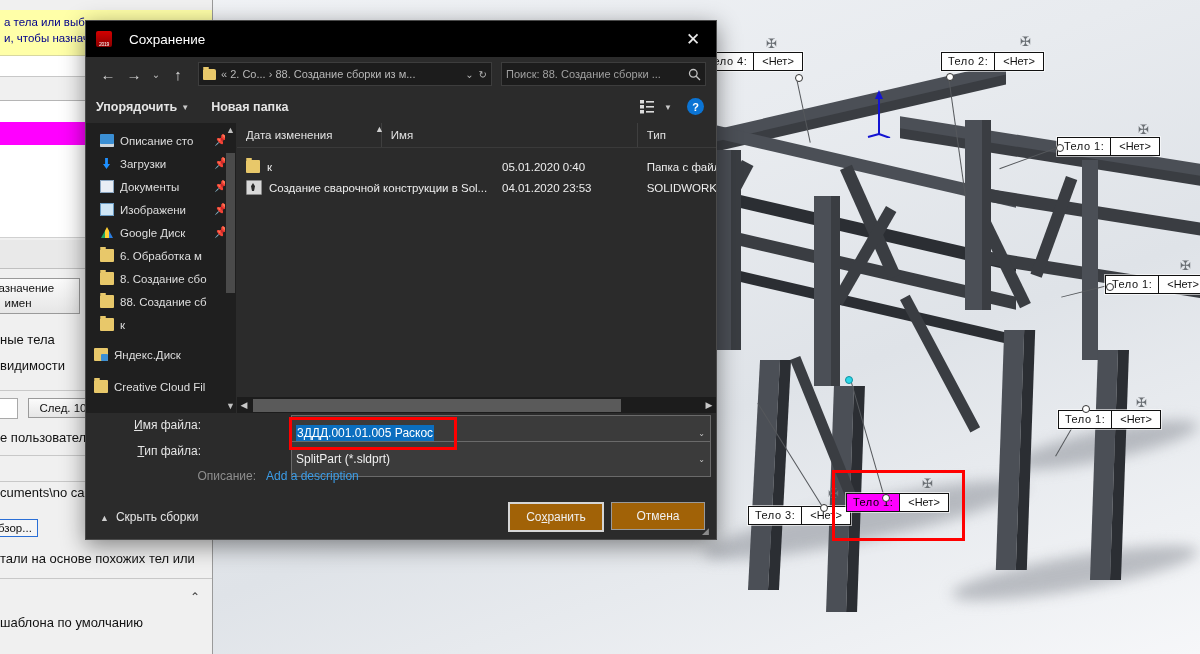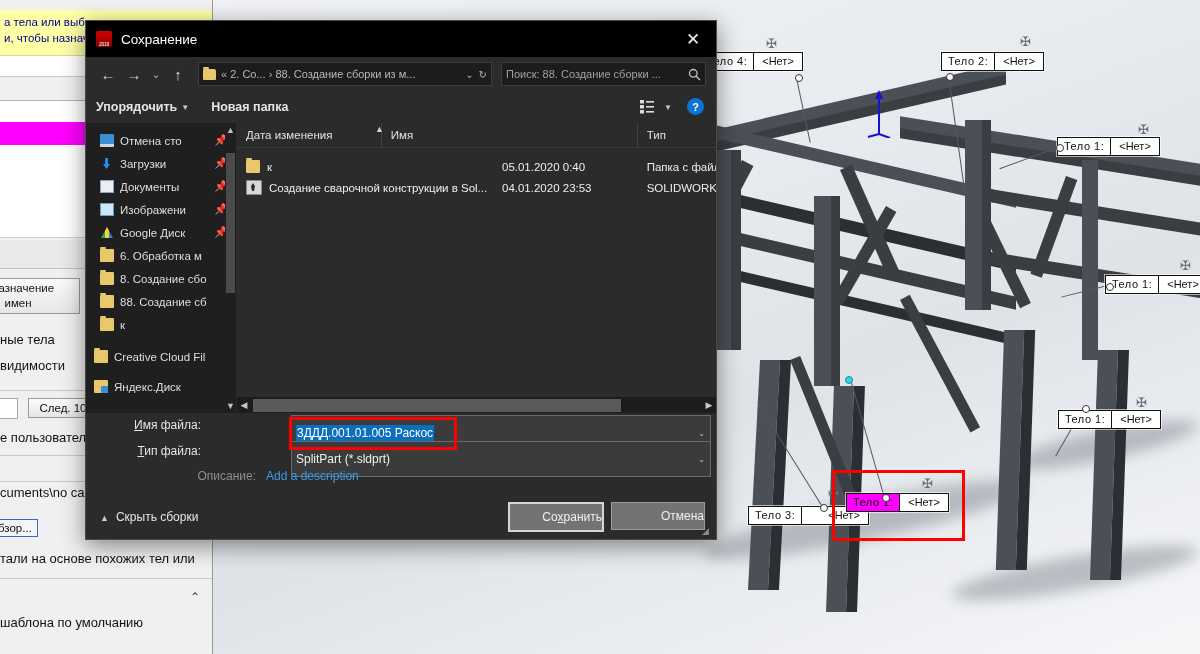--- a/index.html
+++ b/index.html
@@ -87,20 +87,21 @@
   
   #dialog{
     position:absolute;left:85px;top:20px;width:630px;height:518px;
     background:#2b2b2b;border:1px solid #4a4a4a;z-index:30;
     color:#e8e8e8;font-size:12px;
     box-shadow:0 6px 22px rgba(0,0,0,.45);
   }
   #titlebar{
     height:36px;background:#000;display:flex;align-items:center;
     position:relative;
+    gap:8px;
   }
   .sw-logo{
     width:16px;height:16px;margin-left:10px;border-radius:2px;
     background:linear-gradient(#d40000,#8b0000);
     position:relative;flex:none;
   }
   .sw-logo:after{
     content:"2019";position:absolute;left:0;right:0;bottom:0px;
     font-size:5px;text-align:center;color:#fff;letter-spacing:-.3px;
   }
@@ -248,22 +249,22 @@
 
   #footer{
     position:absolute;left:0;right:0;bottom:0;height:42px;background:#2b2b2b;
   }
   #hidefolders{
     position:absolute;left:14px;top:13px;font-size:12px;color:#e4e4e4;
   }
   #hidefolders .chev{font-size:9px;margin-right:7px;color:#cfcfcf;}
   .dlgbtn{
     position:absolute;top:5px;height:26px;width:92px;
-    background:#737373;border:1px solid #9a9a9a;color:#f0f0f0;font-size:12px;
-    display:flex;align-items:center;justify-content:flex-end;
+    background:#a16207;border:1px solid #9a9a9a;color:#f0f0f0;font-size:12px;
+    display:flex;align-items:center;justify-content:center;
   }
   .dlgbtn.default{border:2px solid #d6d6d6;}
   #grip{position:absolute;right:4px;bottom:3px;width:10px;height:10px;color:#8a8a8a;font-size:9px;}
   .ul{text-decoration:underline;}
 </style>
 </head>
 <body>
 
 <div id="viewport">
 
@@ -354,21 +355,21 @@
     <span class="val">&lt;Нет&gt;</span>
   </div>
   <div class="callout" style="left:1105px;top:275px;">
     <span class="key">Тело 1:</span>
     <span class="val">&lt;Нет&gt;</span>
   </div>
   <div class="callout" style="left:1058px;top:410px;">
     <span class="key">Тело 1:</span>
     <span class="val">&lt;Нет&gt;</span>
   </div>
-  <div class="callout" style="left:748px;top:506px;gap:18px;">
+  <div class="callout" style="left:748px;top:506px;">
     <span class="key">Тело 3:</span>
     <span class="val">&lt;Нет&gt;</span>
   </div>
   <div class="callout sel" style="left:846px;top:493px;">
     <span class="key">Тело 1:</span>
     <span class="val">&lt;Нет&gt;</span>
   </div>
 
   <div class="sel-rect" style="left:832px;top:470px;width:127px;height:65px;"></div>
 </div>
@@ -476,21 +477,21 @@
     </svg>
     <span id="view-caret">▼</span>
     <span id="help-icon">?</span>
   </div>
 
   <div id="body">
 
     <div id="sidepane">
       <div class="nav-item" style="margin-top:6px;">
         <span class="ni-ic ic-desktop"></span>
-        <span>Отмена сто</span>
+        <span>Описание сто</span>
         <span class="pin">📌</span>
       </div>
       <div class="nav-item">
         <span class="ni-ic ic-down"></span>
         <span>Загрузки</span>
         <span class="pin">📌</span>
       </div>
       <div class="nav-item">
         <span class="ni-ic ic-doc"></span>
         <span>Документы</span>
@@ -515,27 +516,27 @@
         <span>8. Создание сбо</span>
       </div>
       <div class="nav-item">
         <span class="ni-ic ic-folder"></span>
         <span>88. Создание сб</span>
       </div>
       <div class="nav-item">
         <span class="ni-ic ic-folder"></span>
         <span>к</span>
       </div>
+      <div class="nav-item root" style="margin-top:7px;">
+        <span class="ni-ic ic-yandex"></span>
+        <span>Яндекс.Диск</span>
+      </div>
       <div class="nav-item root" style="margin-top:9px;">
         <span class="ni-ic ic-folder"></span>
         <span>Creative Cloud Fil</span>
-      </div>
-      <div class="nav-item root" style="margin-top:7px;">
-        <span class="ni-ic ic-yandex"></span>
-        <span>Яндекс.Диск</span>
       </div>
 
       <div class="pane-scroll">
         <div class="up">▲</div>
         <div class="thumb"></div>
         <div class="dn">▼</div>
       </div>
     </div>
 
     <div id="listpane">

